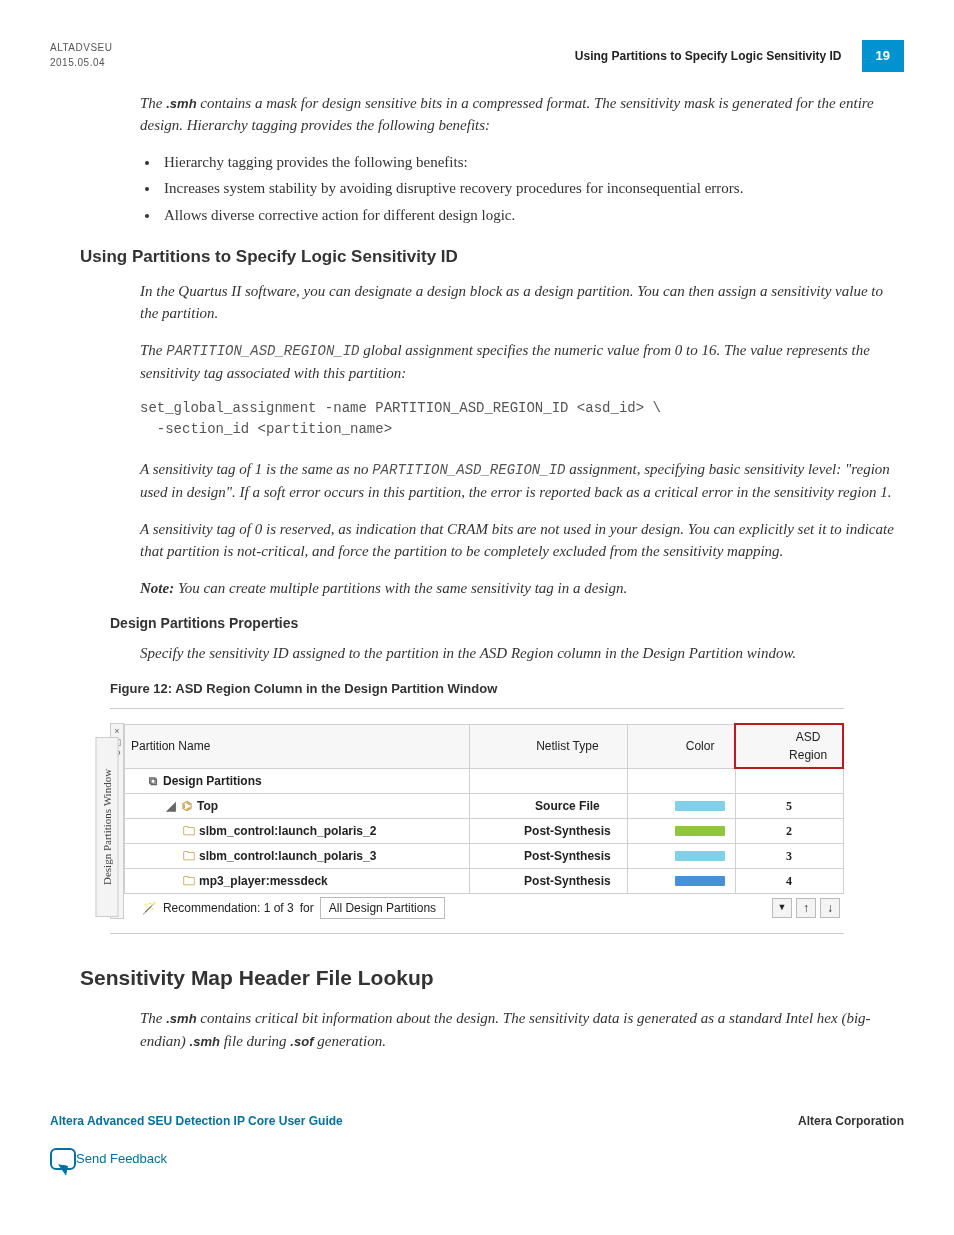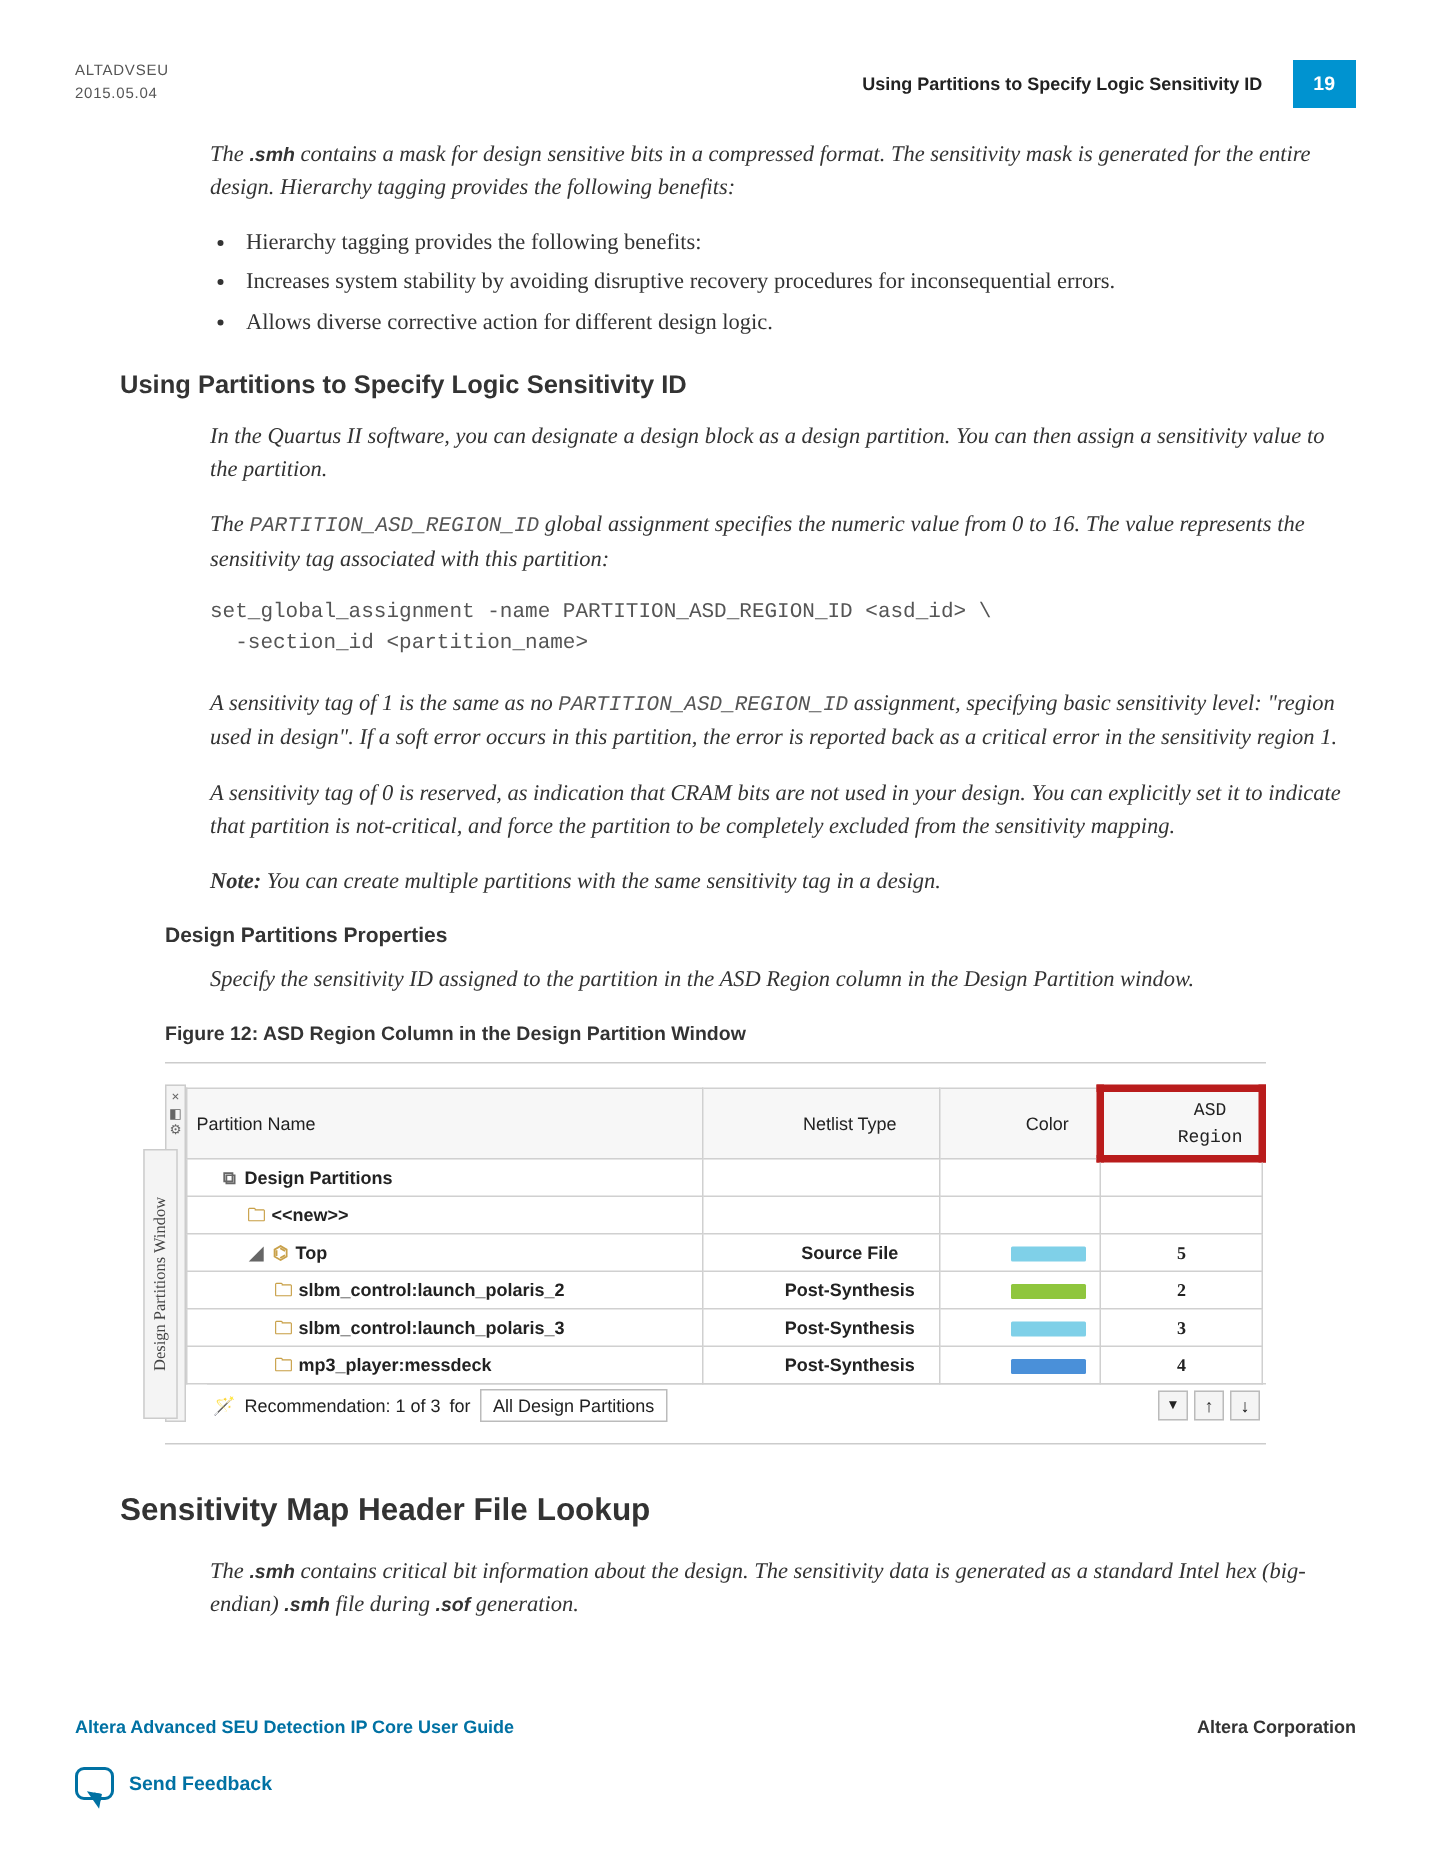--- a/index.html
+++ b/index.html
@@ -134,21 +134,21 @@
     vertical-align: middle;
     height: 20px;
     font-weight: bold;
   }
   .tree-table th {
     background: #f7f7f7;
     font-weight: normal;
   }
   .tree-table td.center, .tree-table th.center { text-align: center; padding-left: 44px; }
   .tree-table td.num { text-align: center; font-family: Georgia, serif; }
-  .tree-table th.hl { border: 5px solid #b91c1c; font-family: Liberation Mono, monospace; }
+  .tree-table th.hl { border: 2px solid #b91c1c; }
   .color-sw { display:inline-block; width: 50px; height: 10px; border-radius: 1px; vertical-align: middle; }
   .indent1 { padding-left: 22px !important; }
   .indent2 { padding-left: 40px !important; }
   .indent3 { padding-left: 58px !important; }
   .tree-ic { display:inline-block; width:12px; text-align:center; margin-right:4px; color:#666; }
   .folder-ic { color:#c9a14a; }
   .bottom-bar {
     display:flex;
     justify-content: space-between;
     align-items:center;
@@ -181,25 +181,25 @@
     font-family: Arial, sans-serif;
     font-size: 12px;
     font-weight: bold;
     color: #0071a3;
     margin-top: 60px;
   }
   .footer .corp { color: #333; }
   .feedback {
     display:flex;
     align-items:center;
-    gap:10px;
+    gap:0;
     margin-top: 18px;
     font-family: Arial, sans-serif;
     font-size: 13px;
-    font-weight: bold;
+    font-weight: normal;
   }
   .feedback a { color: #0071a3; text-decoration: none; }
   .bubble {
     width: 26px; height: 22px;
     border: 2px solid #0071a3;
     border-radius: 6px;
     position: relative;
   }
   .bubble::after {
     content:'';
@@ -277,26 +277,20 @@
           <tr>
             <th style="width:48%">Partition Name</th>
             <th class="center" style="width:22%">Netlist Type</th>
             <th class="center" style="width:15%">Color</th>
             <th class="center hl" style="width:15%">ASD Region</th>
           </tr>
         </thead>
         <tbody>
           <tr>
             <td class="indent1"><span class="tree-ic">⧉</span><span>Design Partitions</span></td>
-            <td class="center"></td>
-            <td class="center"></td>
-            <td class="num hl"></td>
-          </tr>
-          <tr>
-            <td class="indent2"><span class="tree-ic folder-ic">🗀</span><span>&lt;&lt;new&gt;&gt;</span></td>
             <td class="center"></td>
             <td class="center"></td>
             <td class="num hl"></td>
           </tr>
           <tr>
             <td class="indent2"><span class="tree-ic">◢</span><span class="tree-ic folder-ic">⌬</span><span>Top</span></td>
             <td class="center">Source File</td>
             <td class="center"><span class="color-sw" style="background:#7fd0e8"></span></td>
             <td class="num hl">5</td>
           </tr>

